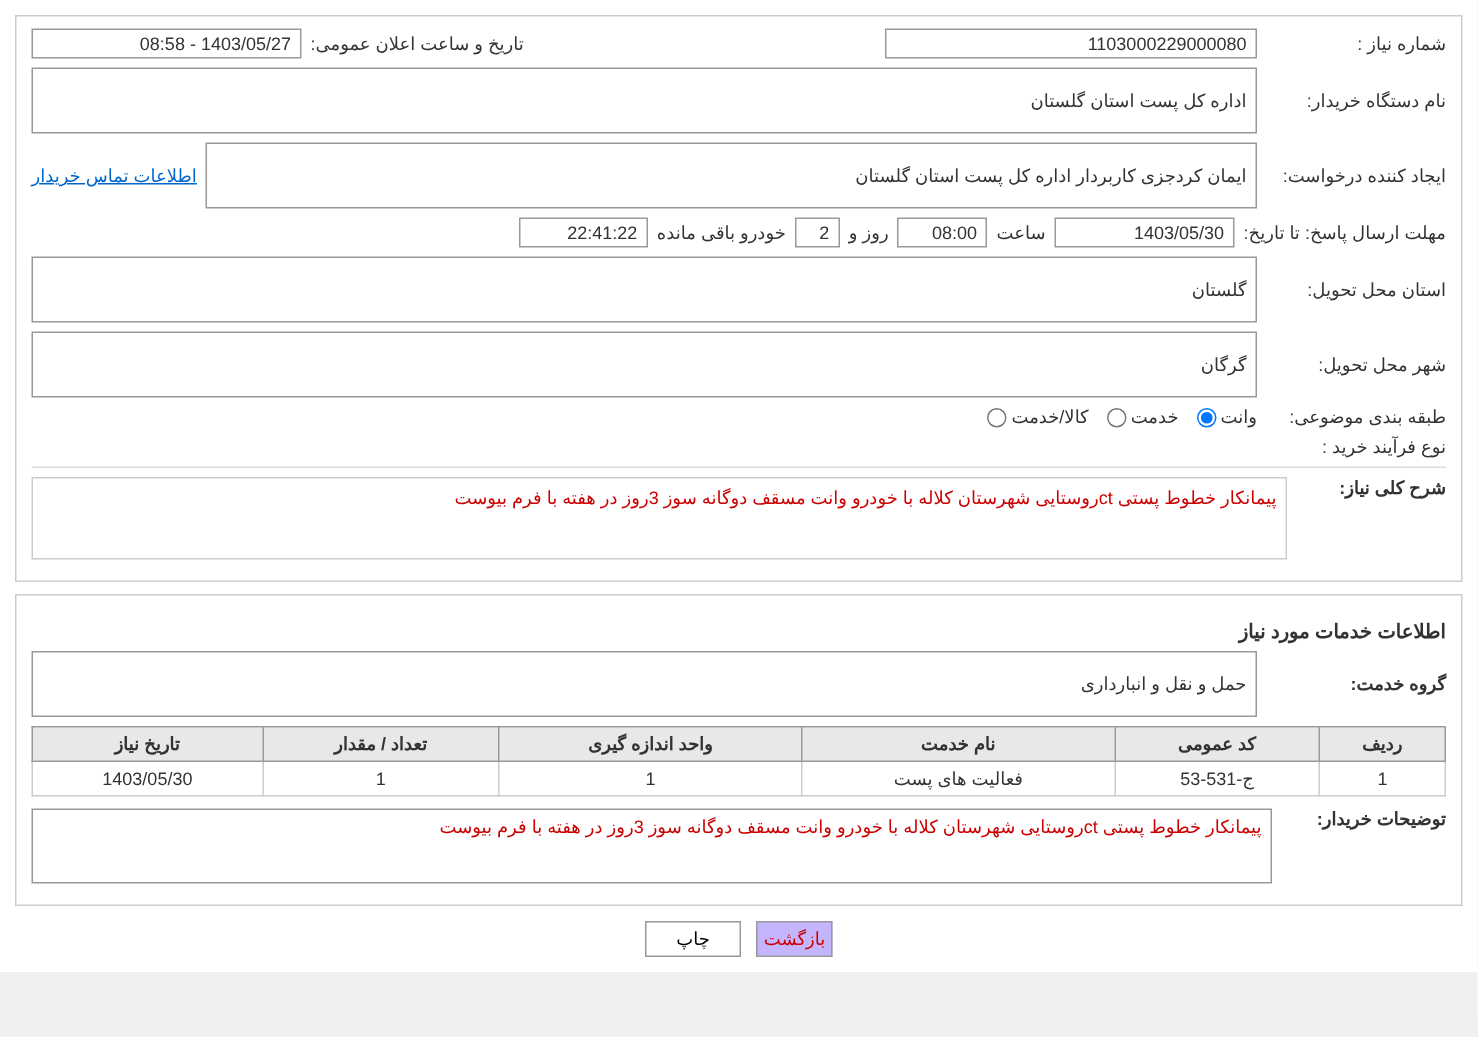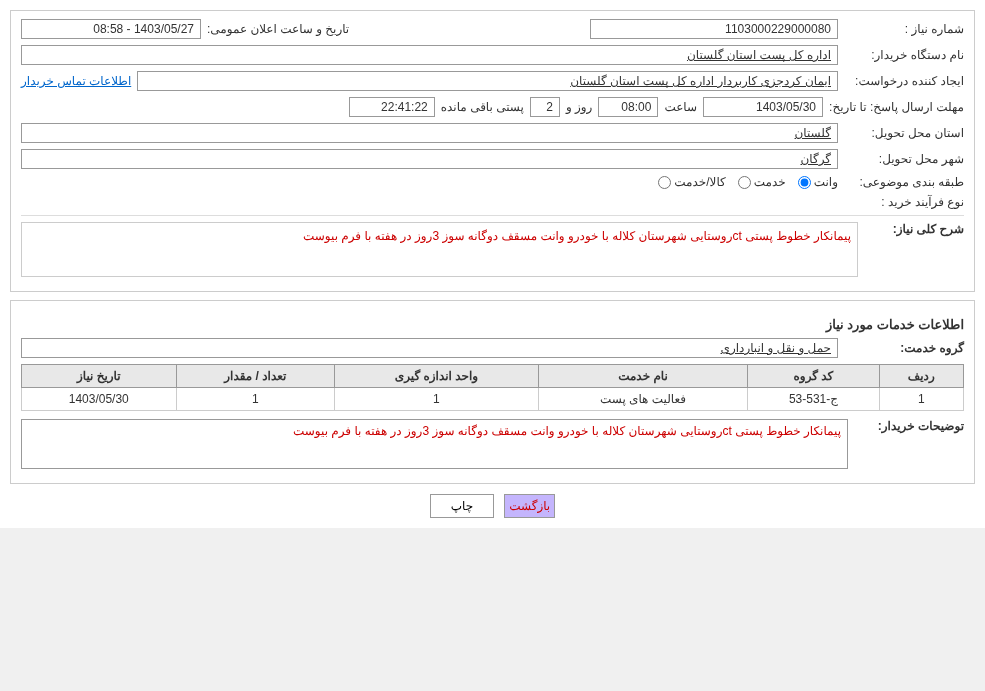--- a/index.html
+++ b/index.html
@@ -43,25 +43,24 @@
       font-weight: normal;
       white-space: nowrap;
       min-width: 120px;
       text-align: right;
     }
     .label-bold {
       font-weight: bold;
     }
     .value-box {
       border: 1px solid #999;
-      padding: 2px 6px;
+      padding: 14px 6px;
       background: #fff;
       min-height: 20px;
       flex: 1;
-      text-decoration: underline;
     }
     .value-box-fixed {
       border: 1px solid #999;
       padding: 2px 6px;
       background: #fff;
       min-height: 20px;
     }
     .link-text {
       color: #0066cc;
       cursor: pointer;
@@ -182,21 +181,21 @@
       <span class="link-text">اطلاعات تماس خریدار</span>
     </div>
 
     <div class="row">
       <span class="label">مهلت ارسال پاسخ: تا تاریخ:</span>
       <div class="value-box-fixed" style="width:120px;">1403/05/30</div>
       <span class="inline-label">ساعت</span>
       <div class="value-box-fixed" style="width:60px;">08:00</div>
       <span class="inline-label">روز و</span>
       <div class="value-box-fixed" style="width:30px;">2</div>
-      <span class="inline-label">پستی باقی مانده</span>
+      <span class="inline-label">خودرو باقی مانده</span>
       <div class="value-box-fixed" style="width:86px;">22:41:22</div>
     </div>
 
     <div class="row">
       <span class="label">استان محل تحویل:</span>
       <div class="value-box">گلستان</div>
     </div>
 
     <div class="row">
       <span class="label">شهر محل تحویل:</span>
@@ -238,21 +237,21 @@
 
     <div class="row">
       <span class="label label-bold">گروه خدمت:</span>
       <div class="value-box">حمل و نقل و انبارداری</div>
     </div>
 
     <table class="services-table">
       <thead>
         <tr>
           <th>ردیف</th>
-          <th>کد گروه</th>
+          <th>کد عمومی</th>
           <th>نام خدمت</th>
           <th>واحد اندازه گیری</th>
           <th>تعداد / مقدار</th>
           <th>تاریخ نیاز</th>
         </tr>
       </thead>
       <tbody id="services-tbody">
       <tr>
       <td>1</td>
       <td>ج-531-53</td>

